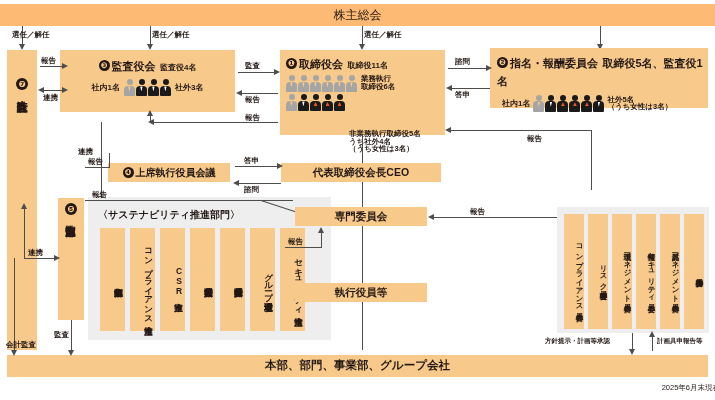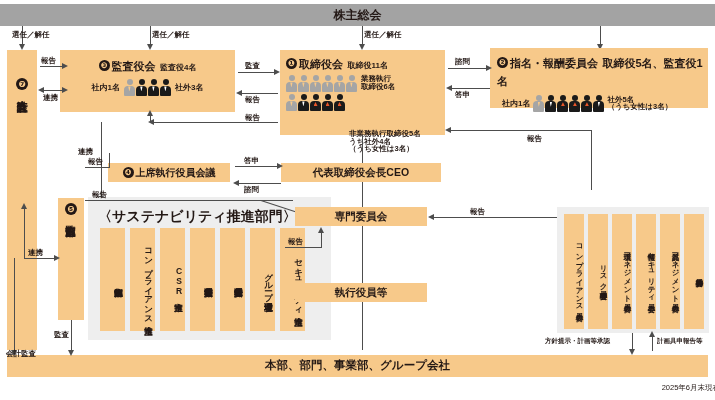--- a/index.html
+++ b/index.html
@@ -17,24 +17,24 @@
 
   
   .orange{
     background:#f7c98a;
     color:#231815;
     display:flex;align-items:center;justify-content:center;
     font-weight:bold;
     line-height:1.15;
   }
   .grey-bar{
-    background:#a3a3a3;
+    background:#fdba74;
     color:#231815;
     display:flex;align-items:center;justify-content:center;
-    font-weight:bold;
+    font-weight:normal;
   }
   .panel{
     background:#eeeeee;
   }
   .vbox{
     background:#f7c98a;
     color:#231815;
     writing-mode:vertical-rl;
     text-orientation:upright;
     display:flex;align-items:flex-start;justify-content:center;
@@ -353,21 +353,21 @@
   <div class="abs arrow ar-r" style="left:54px;top:255px;"></div>
   <div class="abs lbl" style="left:28px;top:249px;">連携</div>
   <div class="abs ln lnv" style="left:24px;top:206px;height:52px;"></div>
   <div class="abs arrow ar-u" style="left:21px;top:203px;"></div>
 
   <div class="abs ln lnh" style="left:85px;top:167px;width:25px;"></div>
   <div class="abs lbl" style="left:88px;top:158px;">報告</div>
   <div class="abs ln lnv" style="left:109px;top:153px;height:14px;"></div>
 
   <div class="abs panel" style="left:88px;top:197px;width:243px;height:143px;"></div>
-  <div class="abs" style="left:98px;top:208px;font-size:14px;font-weight:bold;color:#231815;">〈サステナビリティ推進部門〉</div>
+  <div class="abs" style="left:98px;top:208px;font-size:10px;font-weight:bold;color:#231815;">〈サステナビリティ推進部門〉</div>
 
   <div class="abs" style="left:100px;top:228px;width:225px;height:100px;display:flex;gap:5px;">
     <div class="vbox" style="width:25px;height:100px;font-size:8.5px;">内部統制推進室</div>
     <div class="vbox" style="width:25px;height:100px;font-size:8.5px;">コンプライアンス推進室</div>
     <div class="vbox" style="width:25px;height:100px;font-size:8.5px;">CSR推進室</div>
     <div class="vbox" style="width:25px;height:100px;font-size:8.5px;">貿易法令遵守管理室</div>
     <div class="vbox" style="width:25px;height:100px;font-size:8.5px;">安全保障貿易管理室</div>
     <div class="vbox" style="width:25px;height:100px;font-size:8.5px;">グループ環境管理室</div>
     <div class="vbox" style="width:25px;height:100px;font-size:8.5px;">セキュリティ推進室</div>
   </div>
@@ -410,17 +410,17 @@
 
   <div class="abs orange" style="left:7px;top:355px;width:701px;height:22px;font-size:11.5px;">本部、部門、事業部、グループ会社</div>
 
   <div class="abs ln lnv" style="left:71px;top:320px;height:32px;"></div>
   <div class="abs arrow ar-d" style="left:68px;top:350px;"></div>
   <div class="abs lbl" style="left:54px;top:331px;">監査</div>
 
   <div class="abs ln lnv" style="left:14px;top:350px;height:4px;"></div>
   <div class="abs ln lnv" style="left:14px;top:258px;height:94px;"></div>
   <div class="abs arrow ar-d" style="left:11px;top:350px;"></div>
-  <div class="abs lbl" style="left:6px;top:350px;">会計監査</div>
+  <div class="abs lbl" style="left:6px;top:341px;">会計監査</div>
 
   <div class="abs footnote" style="left:14px;top:383px;width:706px;">2025年6月末現在</div>
 
 </div>
 
 </body></html>

